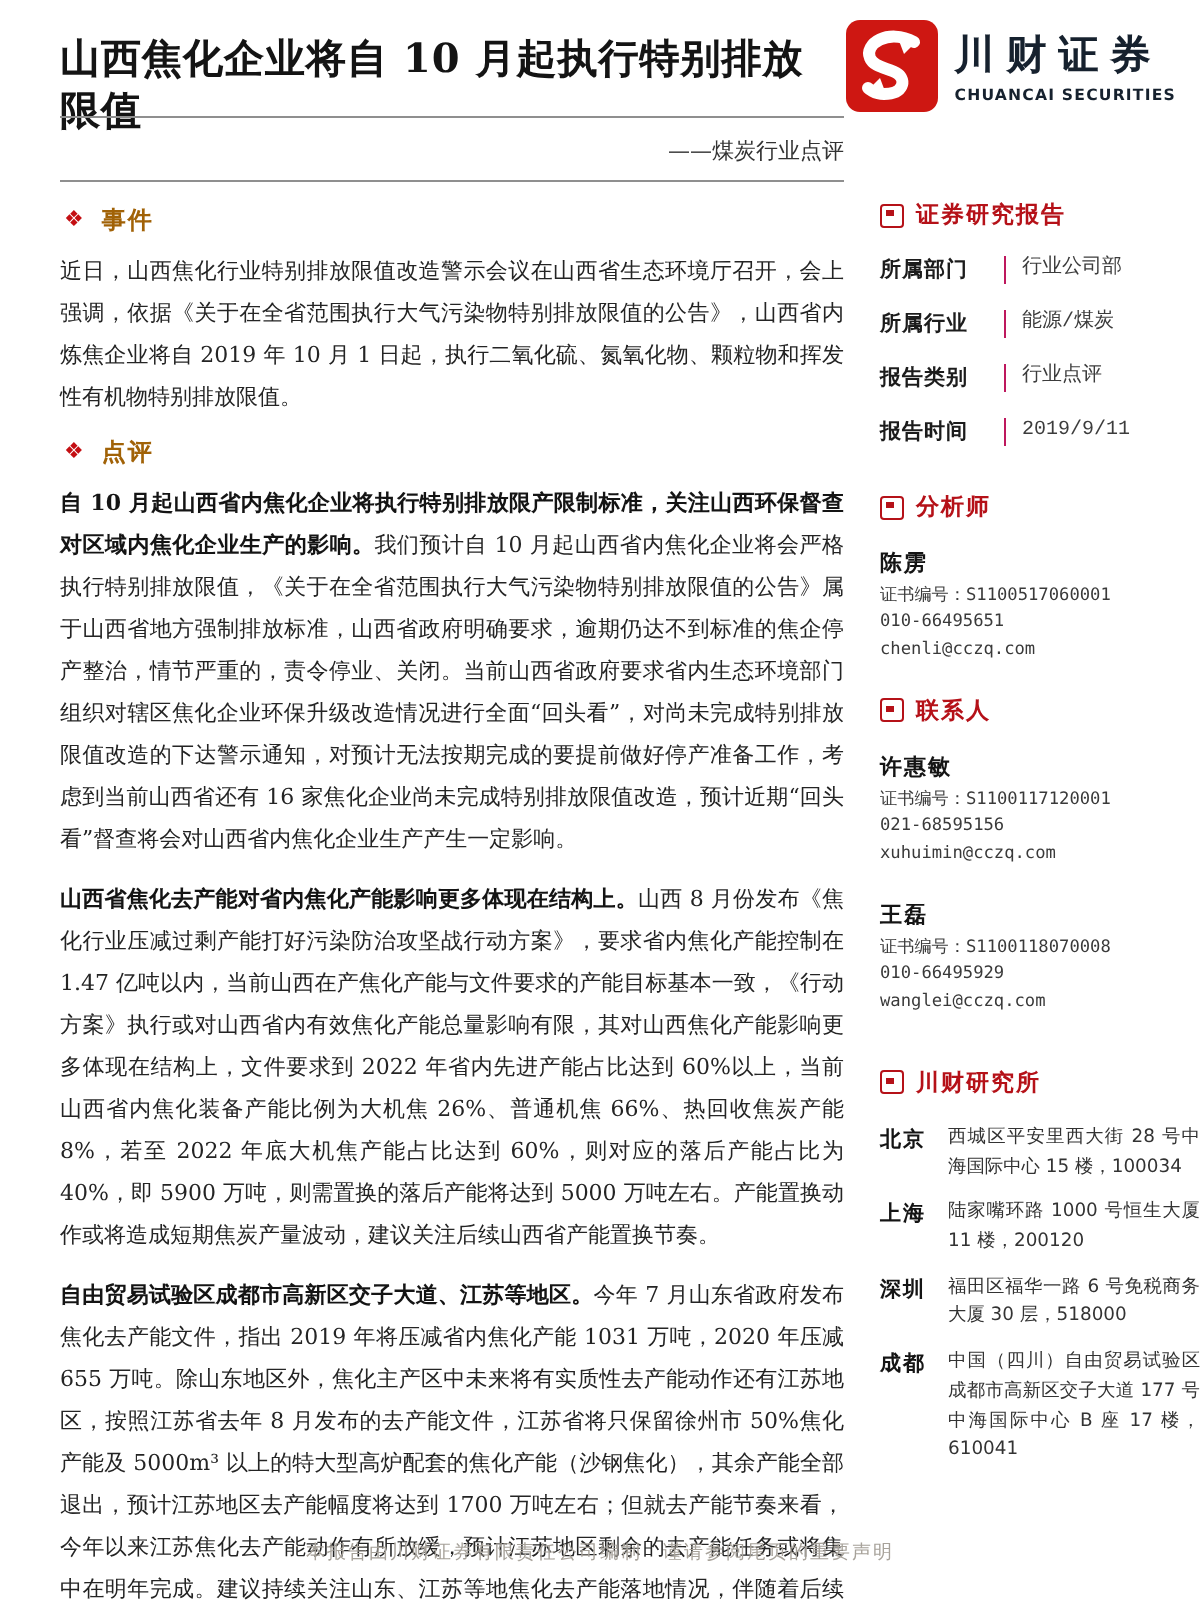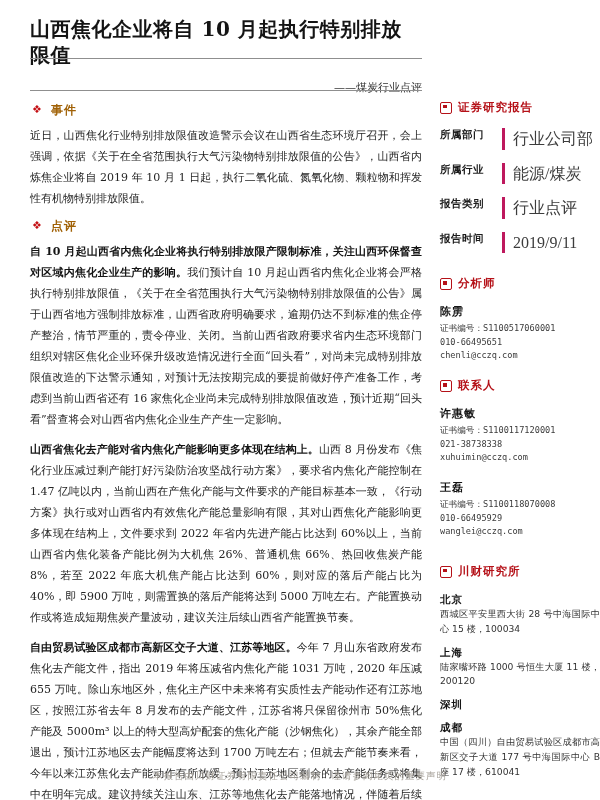--- a/index.html
+++ b/index.html
@@ -16,60 +16,72 @@
     font-size:20px;font-weight:bold;color:#141414;letter-spacing:.5px;line-height:1.3;
   }
   .logo{position:absolute;top:9px;right:12px;display:flex;align-items:center;gap:7px;}
   .logo-mark{width:48px;height:48px;display:block;}
   .logo-text{display:flex;flex-direction:column;align-items:flex-start;}
   .logo-cn{font-family:"DejaVu Sans","Liberation Sans",sans-serif;font-size:20px;font-weight:bold;color:#16212e;letter-spacing:6px;white-space:nowrap;}
   .logo-en{font-family:"DejaVu Sans","Liberation Sans",sans-serif;font-size:7.8px;font-weight:bold;color:#16212e;letter-spacing:.6px;margin-top:2px;}
   .rule{position:absolute;left:30px;width:392px;border-top:1px solid #8f8f8f;height:0;}
   .rule-1{top:58px;}
   .rule-2{top:90px;}
-  .doc-subtitle{position:absolute;left:30px;top:80px;width:392px;text-align:right;font-size:11px;color:#333;}
+  .doc-subtitle{position:absolute;left:30px;top:68px;width:392px;text-align:right;font-size:11px;color:#333;}
 
   
   .main{position:absolute;left:30px;top:99px;width:392px;}
   .sec-head{display:flex;align-items:baseline;gap:9px;margin:3px 0 6px 2px;}
   .diamond{color:#c40f13;font-size:11px;line-height:1;transform:translateY(-1px);}
   .sec-title{font-size:12px;font-weight:bold;color:#a16207;letter-spacing:1px;}
   .para{font-size:11px;line-height:21px;text-align:justify;margin:0 0 9px 0;color:#242424;}
   .para .lead{font-weight:bold;color:#141414;}
 
   
   .sidebar{position:absolute;left:440px;top:100px;width:160px;}
   .side-head{display:flex;align-items:center;gap:6px;margin-bottom:13px;}
   .side-head-label{color:#b51118;font-weight:bold;font-size:11.5px;letter-spacing:1px;}
   .sq-icon{width:10px;height:10px;border:1.6px solid #b51118;border-radius:2px;position:relative;flex:0 0 auto;}
   .sq-icon::after{content:"";position:absolute;left:2.2px;top:2.2px;width:3.6px;height:3.6px;background:#b51118;}
   .meta-row{display:flex;align-items:flex-start;margin-bottom:13px;}
   .meta-label{font-size:10.5px;font-weight:bold;color:#1c1c1c;width:62px;flex:0 0 auto;letter-spacing:.5px;}
-  .meta-value{font-size:16px;color:#3c3c3c;border-left:3px solid #be185d;padding-left:8px;line-height:1.35;font-family:Liberation Serif, serif;}
+  .meta-value{font-size:10px;color:#3c3c3c;border-left:1px solid #be185d;padding-left:8px;line-height:1.35;font-family:Liberation Mono, monospace;}
   .person{margin:0 0 16px 0;}
   .person-name{font-size:11px;font-weight:bold;color:#141414;margin-bottom:3px;letter-spacing:1px;}
   .person-line{font-size:8.6px;color:#3a3a3a;line-height:1.55;font-family:"DejaVu Sans Mono","Liberation Mono",monospace;}
-  .office{display:flex;margin-bottom:8px;flex-direction:column;}
+  .office{display:flex;margin-bottom:8px;}
   .office-city{font-size:10.5px;font-weight:bold;color:#141414;width:34px;flex:0 0 auto;padding-top:1px;letter-spacing:1px;}
   .office-addr{font-size:9.2px;color:#333;line-height:1.6;text-align:justify;font-family:"DejaVu Sans","Liberation Sans",sans-serif;}
   .gap-lg{height:10px;}
 
   
   .footer{
     position:absolute;left:0;right:0;bottom:17px;text-align:center;
     font-size:9.5px;color:#a7a29a;letter-spacing:1px;
   }
 </style>
 </head>
 <body>
 
 <div class="page">
 
   <div class="doc-title">山西焦化企业将自 10 月起执行特别排放限值</div>
 
+  <div class="logo">
+    <svg class="logo-mark" viewBox="0 0 48 48" xmlns="http://www.w3.org/2000/svg">
+      <rect x="1" y="1" width="46" height="46" rx="7" fill="#ce1712"></rect>
+      <path d="M35 12 C22 5 10 13 13 20 C15 25 23 25 27 28 C31 31 30 38 20 38 C15 38 12 35 12 35" fill="none" stroke="#ffffff" stroke-width="6" stroke-linecap="round"></path>
+      <path d="M36 12 l-9 -2 l3 8 z" fill="#ffffff"></path>
+      <path d="M12 36 l9 2 l-3 -8 z" fill="#ffffff"></path>
+    </svg>
+    <div class="logo-text">
+      <div class="logo-cn">川财证券</div>
+      <div class="logo-en">CHUANCAI SECURITIES</div>
+    </div>
+  </div>
 
   <div class="rule rule-1"></div>
   <div class="doc-subtitle">——煤炭行业点评</div>
   <div class="rule rule-2"></div>
 
   <div class="main">
 
     <div class="sec-head">
       <span class="diamond">❖</span>
       <span class="sec-title">事件</span>
@@ -128,21 +140,21 @@
     </div>
 
     <div class="side-head">
       <span class="sq-icon"></span>
       <span class="side-head-label">联系人</span>
     </div>
 
     <div class="person">
       <div class="person-name">许惠敏</div>
       <div class="person-line">证书编号：S1100117120001</div>
-      <div class="person-line">021-38738338</div>
+      <div class="person-line">021-68595156</div>
       <div class="person-line">xuhuimin@cczq.com</div>
     </div>
 
     <div class="person">
       <div class="person-name">王磊</div>
       <div class="person-line">证书编号：S1100118070008</div>
       <div class="person-line">010-66495929</div>
       <div class="person-line">wanglei@cczq.com</div>
     </div>
 
@@ -156,20 +168,21 @@
     <div class="office">
       <span class="office-city">北京</span>
       <span class="office-addr">西城区平安里西大街 28 号中海国际中心 15 楼，100034</span>
     </div>
     <div class="office">
       <span class="office-city">上海</span>
       <span class="office-addr">陆家嘴环路 1000 号恒生大厦 11 楼，200120</span>
     </div>
     <div class="office">
       <span class="office-city">深圳</span>
+      <span class="office-addr">福田区福华一路 6 号免税商务大厦 30 层，518000</span>
     </div>
     <div class="office">
       <span class="office-city">成都</span>
       <span class="office-addr">中国（四川）自由贸易试验区成都市高新区交子大道 177 号中海国际中心 B 座 17 楼，610041</span>
     </div>
   </div>
 
   <div class="footer">本报告由川财证券有限责任公司编制　谨请参阅尾页的重要声明</div>
 </div>
 

